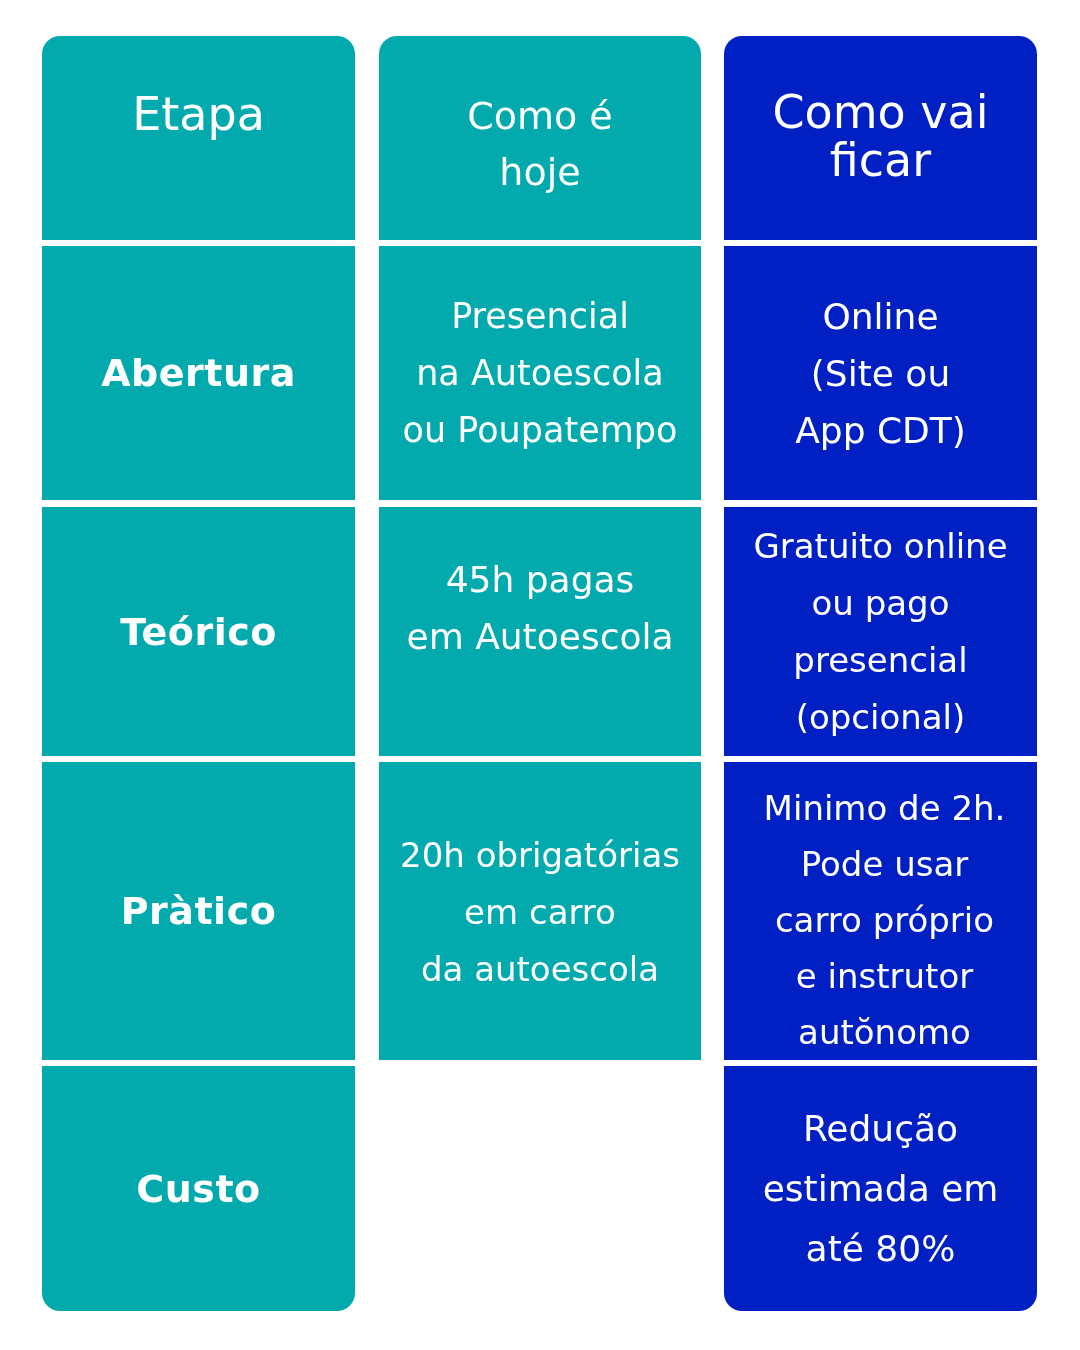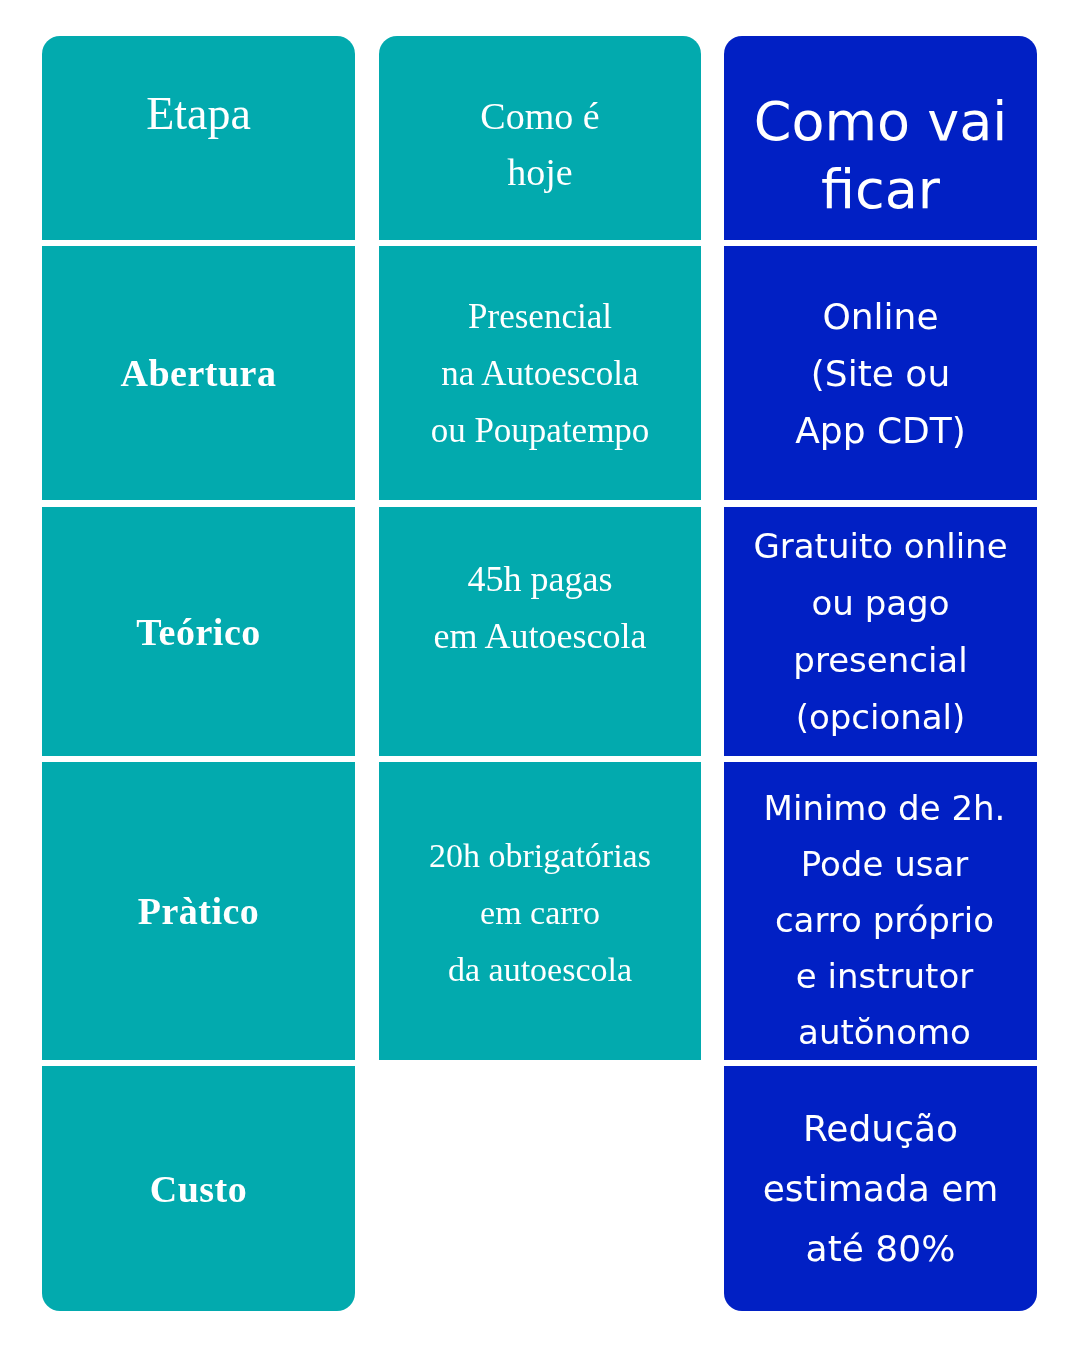--- a/index.html
+++ b/index.html
@@ -12,21 +12,21 @@
     background:#ffffff;
   }
   .col-etapa { left:42px; width:313px; }
   .col-hoje  { left:379px; width:322px; }
   .col-ficar { left:724px; width:313px; }
   .cell {
     position:absolute; left:0; right:0;
     display:flex; align-items:center; justify-content:center; text-align:center;
     color:#ffffff; box-sizing:border-box;
   }
-  .teal { background:#02aaae;font-family:Liberation Serif, serif; }
+  .teal { background:#02aaae; }
   .blue { background:#0120c4; }
   .r0 { top:0; height:204px; align-items:flex-start; padding-top:50px; }
   .r1 { top:210px; height:254px; }
   .r2 { top:471px; height:249px; }
   .r3 { top:726px; height:298px; }
   .r4 { top:1030px; height:245px; }
   .hdr { font-size:46px; line-height:56px; font-weight:normal; }
   .label { font-size:38px; font-weight:bold; letter-spacing:0.5px; }
   .val { font-size:36px; line-height:57px; white-space:pre-line; }
   .val.lg { line-height:60px; }
@@ -70,21 +70,21 @@
     </div>
     <div class="cell teal r3" style="align-items:flex-start;padding-top:65px;">
       <span class="val" style="font-size:34px;">20h obrigatórias
 em carro
 da autoescola</span>
     </div>
   </div>
 
   <div class="col col-ficar">
     <div class="cell blue r0" style="padding-top:52px;">
-      <span class="hdr val" style="font-size:54px;line-height:68px;">Como vai
+      <span class="hdr val" style="font-size:46px;line-height:48px;">Como vai
 ficar</span>
     </div>
     <div class="cell blue r1">
       <span class="val">Online
 (Site ou
 App CDT)</span>
     </div>
     <div class="cell blue r2">
       <span class="val" style="font-size:34px;">Gratuito online
 ou pago

